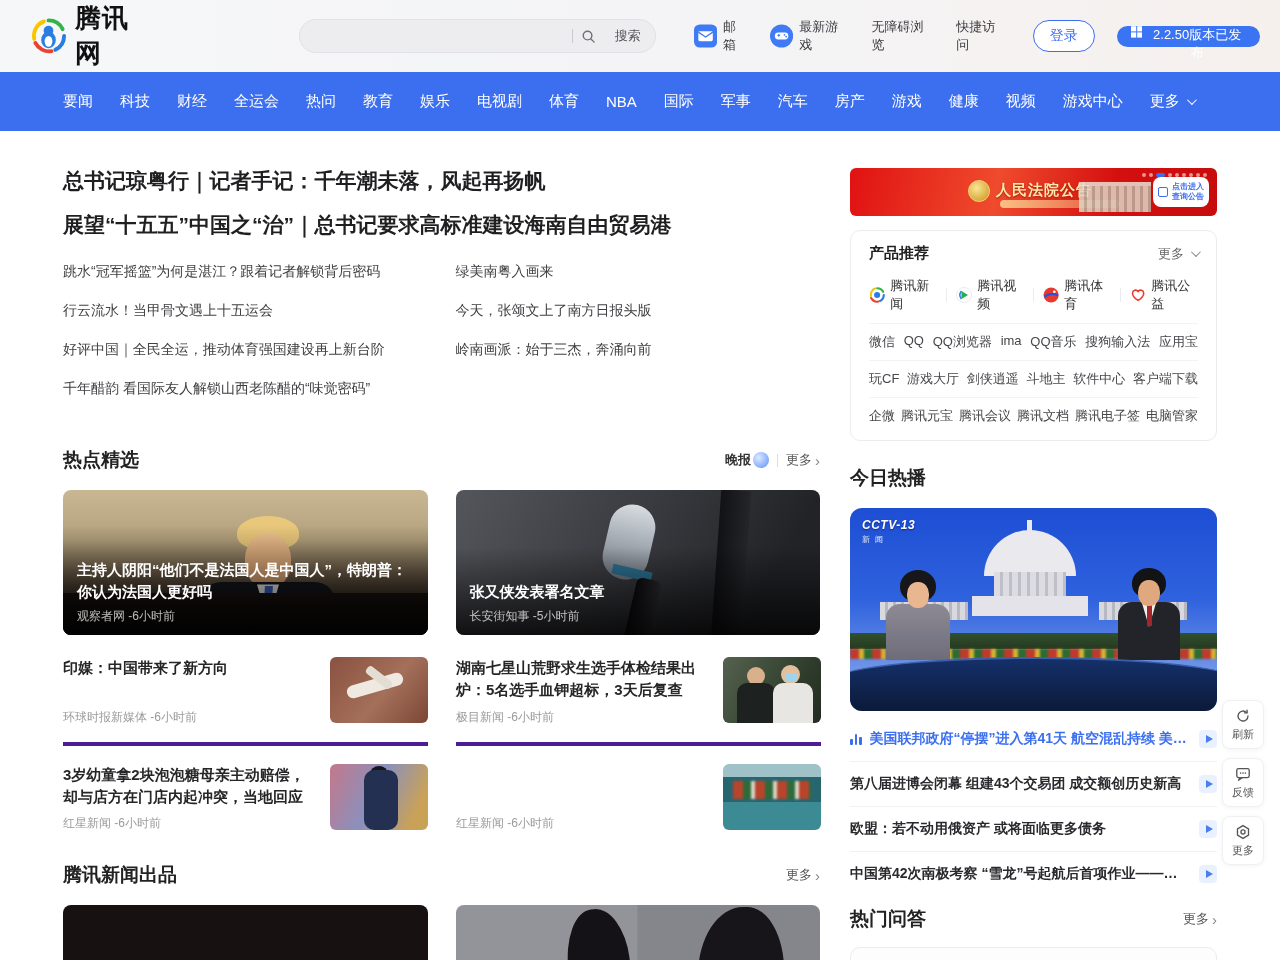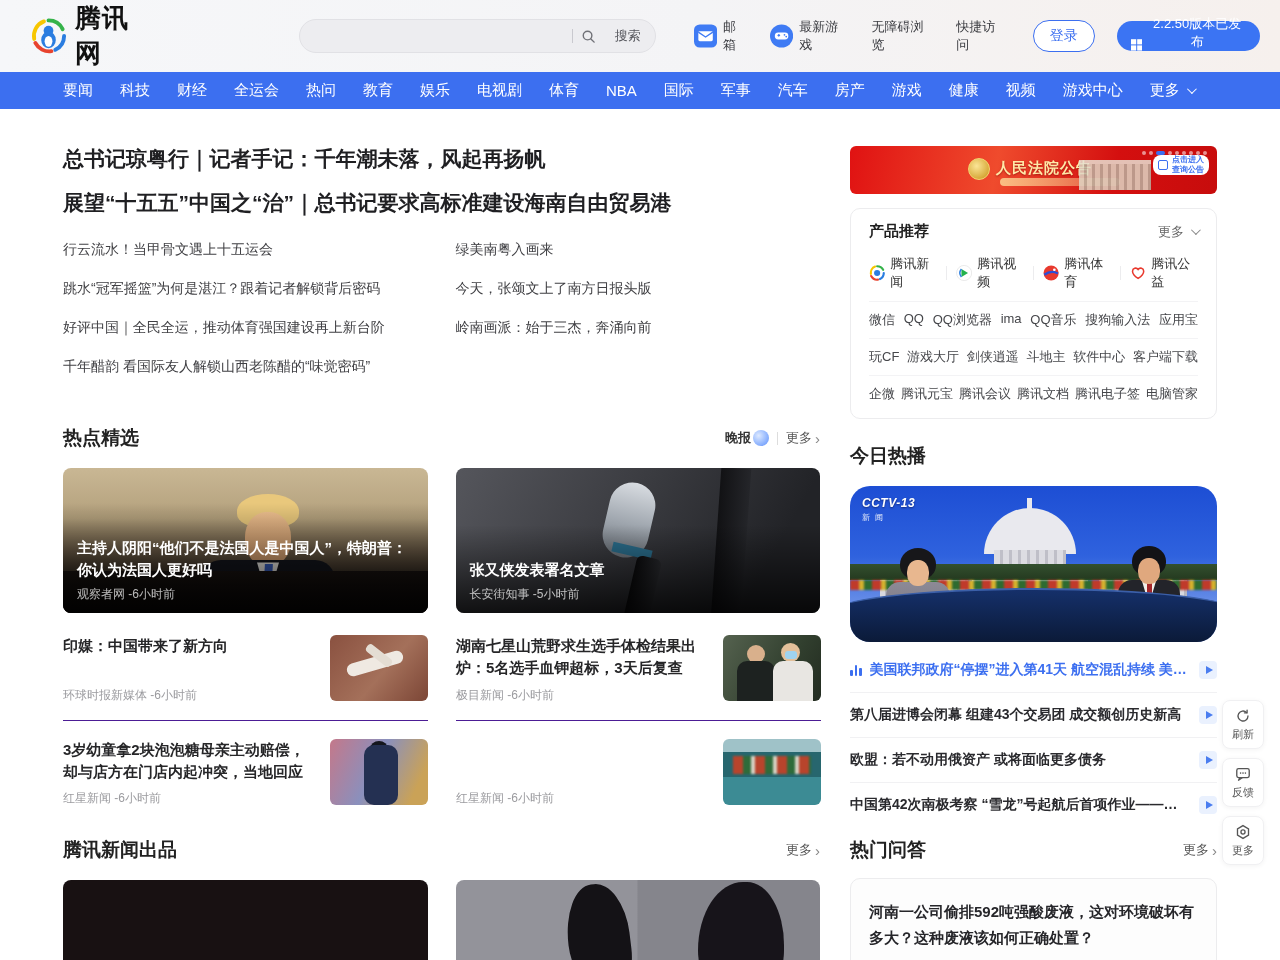--- a/index.html
+++ b/index.html
@@ -15,25 +15,25 @@
   .searchbox { width:365px; height:34px; margin-left:145px; background:#ededf0;
     border:1px solid #e1e1e5; border-radius:17px; display:flex; align-items:center;
     justify-content:flex-end; padding:0 14px; }
   .searchbox .divider { width:1px; height:14px; background:#c9c9cf; margin-right:8px; }
   .searchbox .s-label { font-size:13px; color:#55565c; margin-left:19px; }
   .header-right { display:flex; align-items:center; margin-left:38px; gap:22px; }
   .hlink { display:flex; align-items:center; gap:6px; font-size:13px; color:#3a3b40; cursor:pointer; }
   .htext { font-size:13px; color:#3a3b40; cursor:pointer; }
   .login-btn { width:64px; height:32px; border-radius:16px; border:1px solid #3c6ff0;
     background:#fff; color:#3c6ff0; font-size:14px; cursor:pointer; margin-left:4px; }
-  .version-btn { height:30px; border:none; border-radius:15px; background:#3b74f3; color:#fff;
-    font-size:13px; padding:0 14px; display:flex; align-items:flex-end; gap:6px; cursor:pointer; }
-
-  
-  .mainnav { height:37px; background:#3c6ff0; display:flex; align-items:center;
+  .version-btn { height:21px; border:none; border-radius:15px; background:#3b74f3; color:#fff;
+    font-size:13px; padding:0 14px; display:flex; align-items:flex-start; gap:6px; cursor:pointer; }
+
+  
+  .mainnav { height:59px; background:#3c6ff0; display:flex; align-items:center;
     padding-left:63px; gap:27px; }
   .nav-item { color:#fff; font-size:15px; cursor:pointer; white-space:nowrap; }
   .nav-more { display:flex; align-items:center; color:#fff; font-size:15px; cursor:pointer; }
   .chev { width:7px; height:7px; border-right:1.5px solid currentColor;
     border-bottom:1.5px solid currentColor; transform:rotate(45deg) translateY(-2px);
     display:inline-block; margin-left:7px; }
 
   
   .content { display:flex; gap:30px; padding:37px 63px 0 63px; }
   .left-col { width:757px; flex:0 0 757px; }
@@ -65,21 +65,21 @@
   .cap-meta { color:rgba(255,255,255,.72); font-size:12px; margin-top:6px; }
 
   
   .abs { position:absolute; }
   .img-trump { background:linear-gradient(180deg,#c9b794 0%,#b3a07c 35%,#6b5b46 58%,#241d18 80%,#120d0b 100%); }
   .img-mic { background:linear-gradient(120deg,#55565c,#3a3b40 45%,#222327 82%); }
 
   
   .newscards { display:grid; grid-template-columns:365px 365px; column-gap:28px; margin-top:4px; }
   .ncard { display:flex; gap:14px; padding:18px 0 16px; cursor:pointer; }
-  .ncard.sep { border-bottom:1px solid #4c1d95; }
+  .ncard.sep { border-bottom:4px solid #4c1d95; }
   .ncard-left { flex:1; display:flex; flex-direction:column; }
   .ncard-title { font-size:15px; font-weight:700; color:#262628; line-height:1.45; }
   .ncard-meta { font-size:12px; color:#9b9b9f; margin-top:auto; padding-top:8px; }
   .thumb { width:98px; height:66px; border-radius:6px; overflow:hidden; position:relative; flex:0 0 98px; }
 
   
   .bottom-imgs { display:flex; gap:28px; margin-top:17px; }
   .bimg { width:365px; height:140px; border-radius:8px; overflow:hidden; position:relative; cursor:pointer; }
 
   
@@ -89,37 +89,37 @@
   .ad-dot { width:4px; height:4px; border-radius:2px; background:rgba(255,255,255,.55); }
   .ad-dot.active { width:9px; background:#3c6ff0; }
   .ad-emblem { position:absolute; left:118px; top:12px; width:22px; height:22px; border-radius:50%;
     background:radial-gradient(circle at 38% 35%,#fbe596,#d8ab3c 70%,#b8860b); border:1px solid #f3d570; }
   .ad-title { position:absolute; left:146px; top:13px; font-size:15px; font-weight:800; color:#ffe9a8;
     text-shadow:0 1px 2px rgba(120,0,0,.6); letter-spacing:1px; }
   .ad-sub { position:absolute; left:150px; top:32px; width:120px; height:8px; border-radius:4px;
     background:linear-gradient(90deg,rgba(255,230,160,.75),rgba(255,230,160,.25)); }
   .ad-building { position:absolute; right:66px; top:14px; width:72px; height:30px; opacity:.85;
     background:repeating-linear-gradient(90deg,#ded7c6 0 5px,#b9b1a0 5px 8px); border-top:4px solid #e7e1d3; }
-  .ad-btn { position:absolute; right:8px; top:9px; width:56px; height:20px; background:#fff;
+  .ad-btn { position:absolute; right:8px; top:9px; width:56px; height:30px; background:#fff;
     border-radius:8px; display:flex; align-items:center; justify-content:center; gap:4px;
     font-size:8px; color:#3c6ff0; line-height:1.25; font-weight:700; }
   .ad-btn-icon { width:10px; height:10px; border:1.5px solid #3c6ff0; border-radius:2px; }
 
   .products { border:1px solid #ececee; border-radius:10px; padding:13px 18px 6px; margin-top:14px; }
   .prod-head { display:flex; align-items:center; margin-bottom:6px; }
   .prod-title { font-size:15px; font-weight:800; color:#222; }
   .prod-more { margin-left:auto; display:flex; align-items:center; font-size:13px; color:#666; cursor:pointer; }
   .prod-featured { display:flex; align-items:center; padding:8px 0 10px; }
   .pf-item { display:flex; align-items:center; gap:5px; font-size:13px; color:#333; cursor:pointer; }
   .pf-sep { width:1px; height:14px; background:#ececee; margin:0 9px; }
   .prod-row { display:flex; justify-content:space-between; padding:9px 0; border-top:1px solid #f3f3f5;
     font-size:13px; color:#45464a; }
   .prod-row span { cursor:pointer; white-space:nowrap; }
 
-  .video-card { width:367px; height:156px; border-radius:20px; overflow:hidden; position:relative;
+  .video-card { width:367px; height:203px; border-radius:12px; overflow:hidden; position:relative;
     margin-top:17px; cursor:pointer;
     background:linear-gradient(180deg,#1d4ed4 0%,#2f62de 45%,#6d92e8 78%,#8aa6ec 100%); }
   .cctv-badge { position:absolute; left:12px; top:10px; color:#fff; }
   .cctv-main { font-size:12px; font-weight:800; font-style:italic; letter-spacing:.5px;
     text-shadow:0 1px 2px rgba(0,0,40,.5); }
   .cctv-sub { font-size:8px; letter-spacing:5px; margin-top:2px; opacity:.9; }
 
   .playlist { list-style:none; margin-top:6px; }
   .playlist li { display:flex; align-items:center; gap:8px; padding:13px 0;
     border-bottom:1px solid #f1f1f3; font-size:14px; font-weight:700; color:#2a2a2e; cursor:pointer; }
@@ -287,22 +287,22 @@
 </nav>
 
 <div class="content">
 
   <div class="left-col">
     <h1 class="headline">总书记琼粤行｜记者手记：千年潮未落，风起再扬帆</h1>
     <h1 class="headline">展望“十五五”中国之“治”｜总书记要求高标准建设海南自由贸易港</h1>
 
     <div class="newsgrid">
       <div class="col">
+        <a class="news-link">跳水“冠军摇篮”为何是湛江？跟着记者解锁背后密码</a>
         <a class="news-link">行云流水！当甲骨文遇上十五运会</a>
-        <a class="news-link">跳水“冠军摇篮”为何是湛江？跟着记者解锁背后密码</a>
         <a class="news-link">好评中国｜全民全运，推动体育强国建设再上新台阶</a>
         <a class="news-link">千年醋韵 看国际友人解锁山西老陈醋的“味觉密码”</a>
       </div>
       <div class="col">
         <a class="news-link">绿美南粤入画来</a>
         <a class="news-link">今天，张颂文上了南方日报头版</a>
         <a class="news-link">岭南画派：始于三杰，奔涌向前</a>
       </div>
     </div>
 

